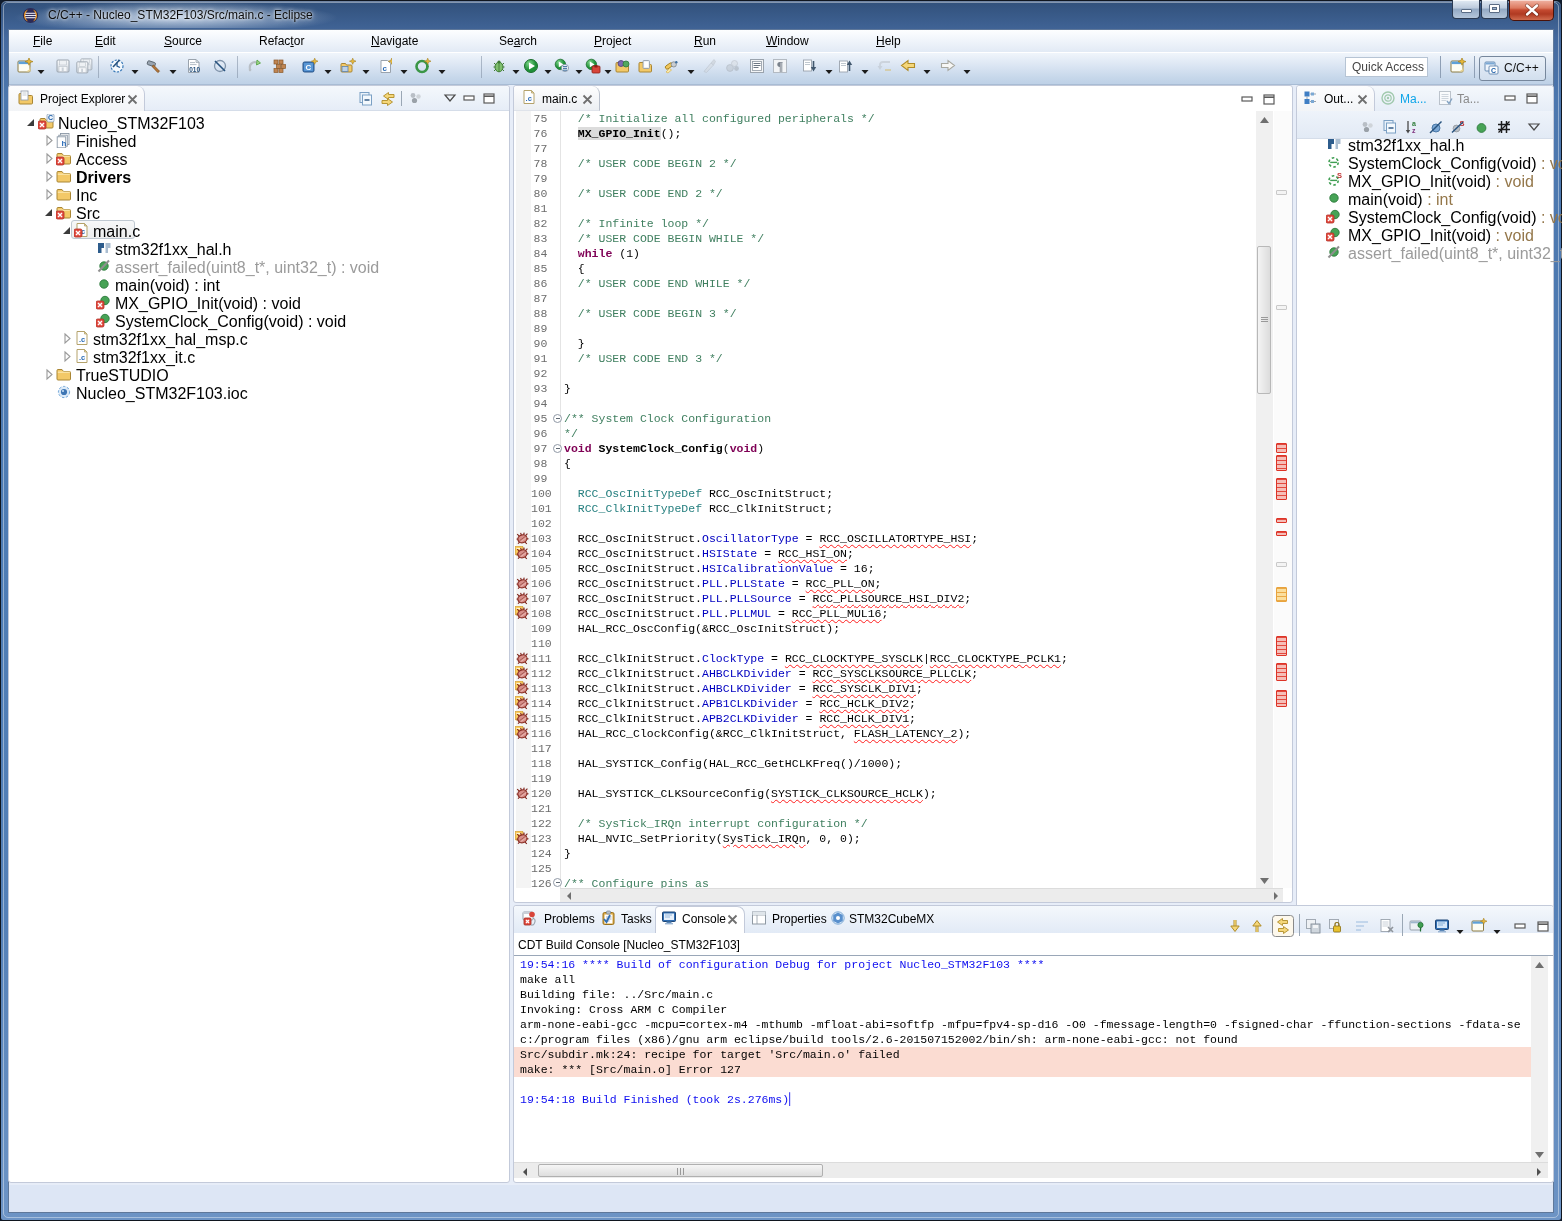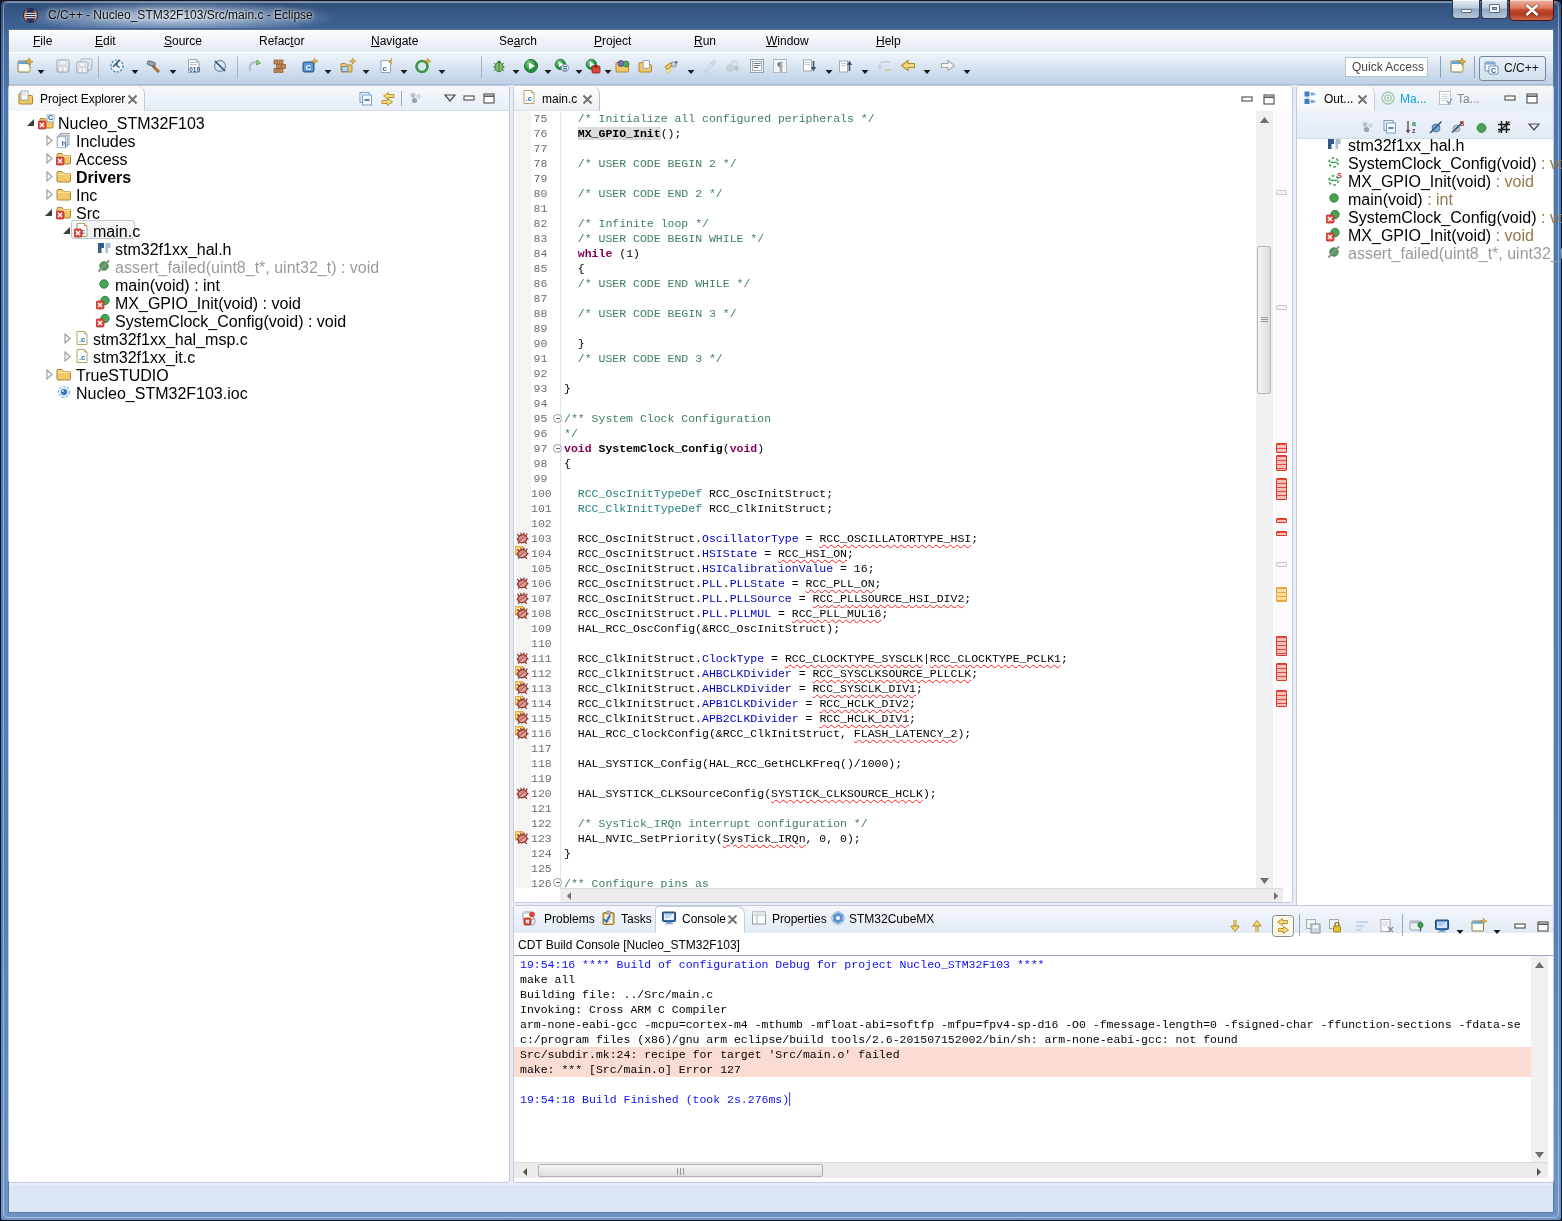--- a/index.html
+++ b/index.html
@@ -435,21 +435,21 @@
 <div class="treelbl" style="position:absolute;left:58px;top:115px;">Nucleo_STM32F103</div>
 <div style="position:absolute;left:42px;top:133px"><svg width="14" height="15" viewBox="0 0 14 15">
       <polygon points="5,3 10,7.5 5,12" fill="#fdfdfd" stroke="#9a9a9a" stroke-width="1.1"></polygon>
     </svg></div>
 <div style="position:absolute;left:56px;top:132px;width:16px;height:16px"><svg width="16" height="16" viewBox="0 0 16 16">
       <rect x="4.5" y="1.5" width="8.5" height="11" fill="#fefefe" stroke="#8a97a5" stroke-width="0.9"></rect>
       <rect x="2.8" y="3.2" width="8.5" height="11" fill="#fefefe" stroke="#8a97a5" stroke-width="0.9"></rect>
       <rect x="1.2" y="4.8" width="8.5" height="11" fill="#fefefe" stroke="#8a97a5" stroke-width="0.9"></rect>
       <text x="5.4" y="13.6" font-family="Liberation Sans" font-size="8" font-weight="bold" fill="#2b6cb8">h</text>
     </svg></div>
-<div class="treelbl" style="position:absolute;left:76px;top:133px;">Includes</div>
+<div class="treelbl" style="position:absolute;left:76px;top:133px;">Finished</div>
 <div style="position:absolute;left:42px;top:151px"><svg width="14" height="15" viewBox="0 0 14 15">
       <polygon points="5,3 10,7.5 5,12" fill="#fdfdfd" stroke="#9a9a9a" stroke-width="1.1"></polygon>
     </svg></div>
 <div style="position:absolute;left:56px;top:150px;width:16px;height:16px"><svg width="16" height="16" viewBox="0 0 16 16">
       <path d="M1 4.5 L1 13 Q1 14 2 14 L13.5 14 Q14.5 14 14.5 13 L14.5 6.5 Q14.5 5.5 13.5 5.5 L7.5 5.5 L6 3.5 L2 3.5 Q1 3.5 1 4.5 Z" fill="#f3c968" stroke="#a98634" stroke-width="1"></path>
       <path d="M1.8 6.2 L13.7 6.2" stroke="#fce9b0" stroke-width="1.2"></path>
       <g transform="translate(0,7)">
         <rect x="0" y="0" width="8" height="8" rx="1.6" fill="#e14b40" stroke="#b02d24" stroke-width="0.8"></rect>
         <path d="M2 2 L6 6 M6 2 L2 6" stroke="#fff" stroke-width="1.4"></path>
       </g>

